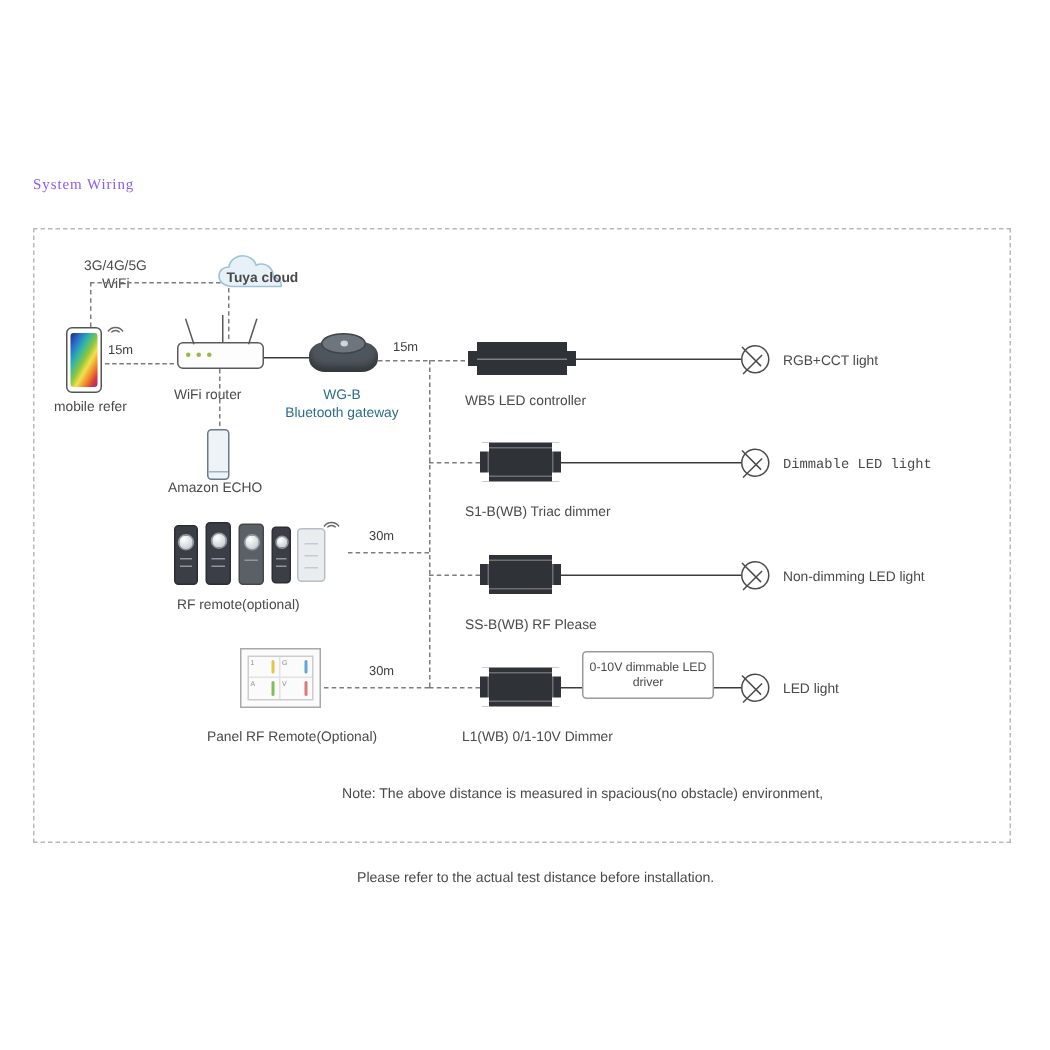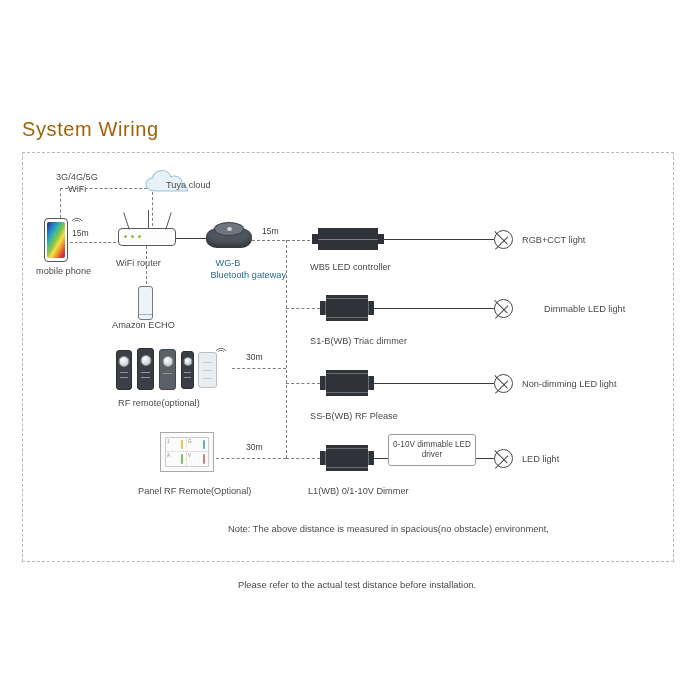--- a/index.html
+++ b/index.html
@@ -20,24 +20,25 @@
     left: 0; top: 0;
     width: 700px;
     height: 700px;
   }
   .abs { position: absolute; }
 
   
   #title {
     left: 22px;
     top: 118px;
-    font-size: 20px;
+    font-size: 10px;
     letter-spacing: 0.6px;
-    color: #a16207;
+    color: #8b5cf6;
     font-weight: normal;
+    font-family: Liberation Serif, serif;
   }
 
   
   #frame {
     left: 22px;
     top: 152px;
     width: 652px;
     height: 410px;
     border: 1px dashed #b9b9b9;
     box-sizing: border-box;
@@ -263,41 +264,41 @@
 
 <div id="stage">
 
   <div class="abs" id="title">System Wiring</div>
 
   <div class="abs" id="frame"></div>
 
   <div class="abs" id="phone">
     <div class="screen"></div>
   </div>
-  <div class="abs lbl" style="left:36px; top:266px;">mobile phone</div>
+  <div class="abs lbl" style="left:36px; top:266px;">mobile refer</div>
 
   <div class="abs wifi" style="left:70px; top:212px;">
     <svg width="14" height="11" viewBox="0 0 14 11">
       <path d="M2 9 A6 6 0 0 1 12 9" fill="none" stroke="#6a6a6a" stroke-width="1"></path>
       <path d="M4.2 9.6 A3.6 3.6 0 0 1 9.8 9.6" fill="none" stroke="#6a6a6a" stroke-width="1"></path>
     </svg>
   </div>
 
   <div class="abs lbl" style="left:56px; top:172px;">3G/4G/5G</div>
   <div class="abs lbl" style="left:68px; top:184px;">WiFi</div>
 
   <div class="abs vdash" style="left:60px; top:188px; height:30px;"></div>
   <div class="abs hdash" style="left:60px; top:188px; width:92px;"></div>
 
   <div class="abs" id="cloud">
     <svg width="46" height="26" viewBox="0 0 46 26">
       <path d="M11 23 C5 23 2 19.5 2 16 C2 12.6 5 9.8 8.6 10 C9.3 5.6 13.2 2.5 17.8 2.5 C22 2.5 25.6 5.1 26.8 8.8 C27.8 8.3 29 8 30.2 8 C34.6 8 38 11.4 38 15.6 C38 15.9 38 16.2 37.9 16.5 C41 17 43.5 19.3 43.5 22 C43.5 22.4 43.4 22.7 43.3 23 Z" fill="#e7f1f7" stroke="#9cc3d8" stroke-width="1.1"></path>
     </svg>
   </div>
-  <div class="abs lbl" style="left:166px; top:180px;">Tuya cloud</div>
+  <div class="abs lbl" style="left:151px; top:180px;font-weight:bold;">Tuya cloud</div>
 
   <div class="abs vdash" style="left:152px; top:192px; height:34px;"></div>
 
   <div class="abs lbl dist" style="left:72px; top:228px;">15m</div>
   <div class="abs hdash" style="left:70px; top:242px; width:46px;"></div>
 
   <div class="abs" id="router">
     <div class="leds">
         <i></i>
         <i></i>
@@ -317,21 +318,21 @@
     <div class="band"></div>
   </div>
   <div class="abs lbl" style="left:112px; top:320px;">Amazon  ECHO</div>
 
   <div class="abs" id="gateway">
     <div class="body"></div>
     <div class="top"></div>
     <div class="dot"></div>
   </div>
   <div class="abs lbl blue center" style="left:178px; top:258px; width:100px;">WG-B</div>
-  <div class="abs lbl blue center" style="left:170px; top:270px; width:116px;text-align:right;">Bluetooth gateway</div>
+  <div class="abs lbl blue center" style="left:170px; top:270px; width:116px;">Bluetooth gateway</div>
 
   <div class="abs lbl dist" style="left:262px; top:226px;">15m</div>
   <div class="abs hdash" style="left:252px; top:240px; width:58px;"></div>
 
   <div class="abs vdash" style="left:286px; top:240px; height:218px;"></div>
   <div class="abs hdash" style="left:286px; top:308px; width:34px;"></div>
   <div class="abs hdash" style="left:286px; top:383px; width:34px;"></div>
   <div class="abs hdash" style="left:286px; top:458px; width:34px;"></div>
 
   <div class="abs" id="remotes">
@@ -411,21 +412,21 @@
   <div class="abs device" style="left:320px; top:295px;">
     <div class="inner"></div>
     <div class="dev-corner" style="left:0; top:0;"></div>
     <div class="dev-corner" style="right:0; top:0;"></div>
     <div class="dev-corner" style="left:0; bottom:0;"></div>
     <div class="dev-corner" style="right:0; bottom:0;"></div>
   </div>
   <div class="abs lbl" style="left:310px; top:336px;">S1-B(WB)  Triac dimmer</div>
   <div class="abs hline" style="left:374px; top:308px; width:120px;"></div>
   <div class="abs lamp" style="left:494px; top:299px;"></div>
-  <div class="abs lbl" style="left:544px; top:304px;">Dimmable LED  light</div>
+  <div class="abs lbl" style="left:522px; top:304px;font-family:Liberation Mono, monospace;">Dimmable LED  light</div>
 
   <div class="abs device" style="left:320px; top:370px;">
     <div class="inner"></div>
     <div class="dev-corner" style="left:0; top:0;"></div>
     <div class="dev-corner" style="right:0; top:0;"></div>
     <div class="dev-corner" style="left:0; bottom:0;"></div>
     <div class="dev-corner" style="right:0; bottom:0;"></div>
   </div>
   <div class="abs lbl" style="left:310px; top:411px;">SS-B(WB)  RF Please</div>
   <div class="abs hline" style="left:374px; top:383px; width:120px;"></div>

